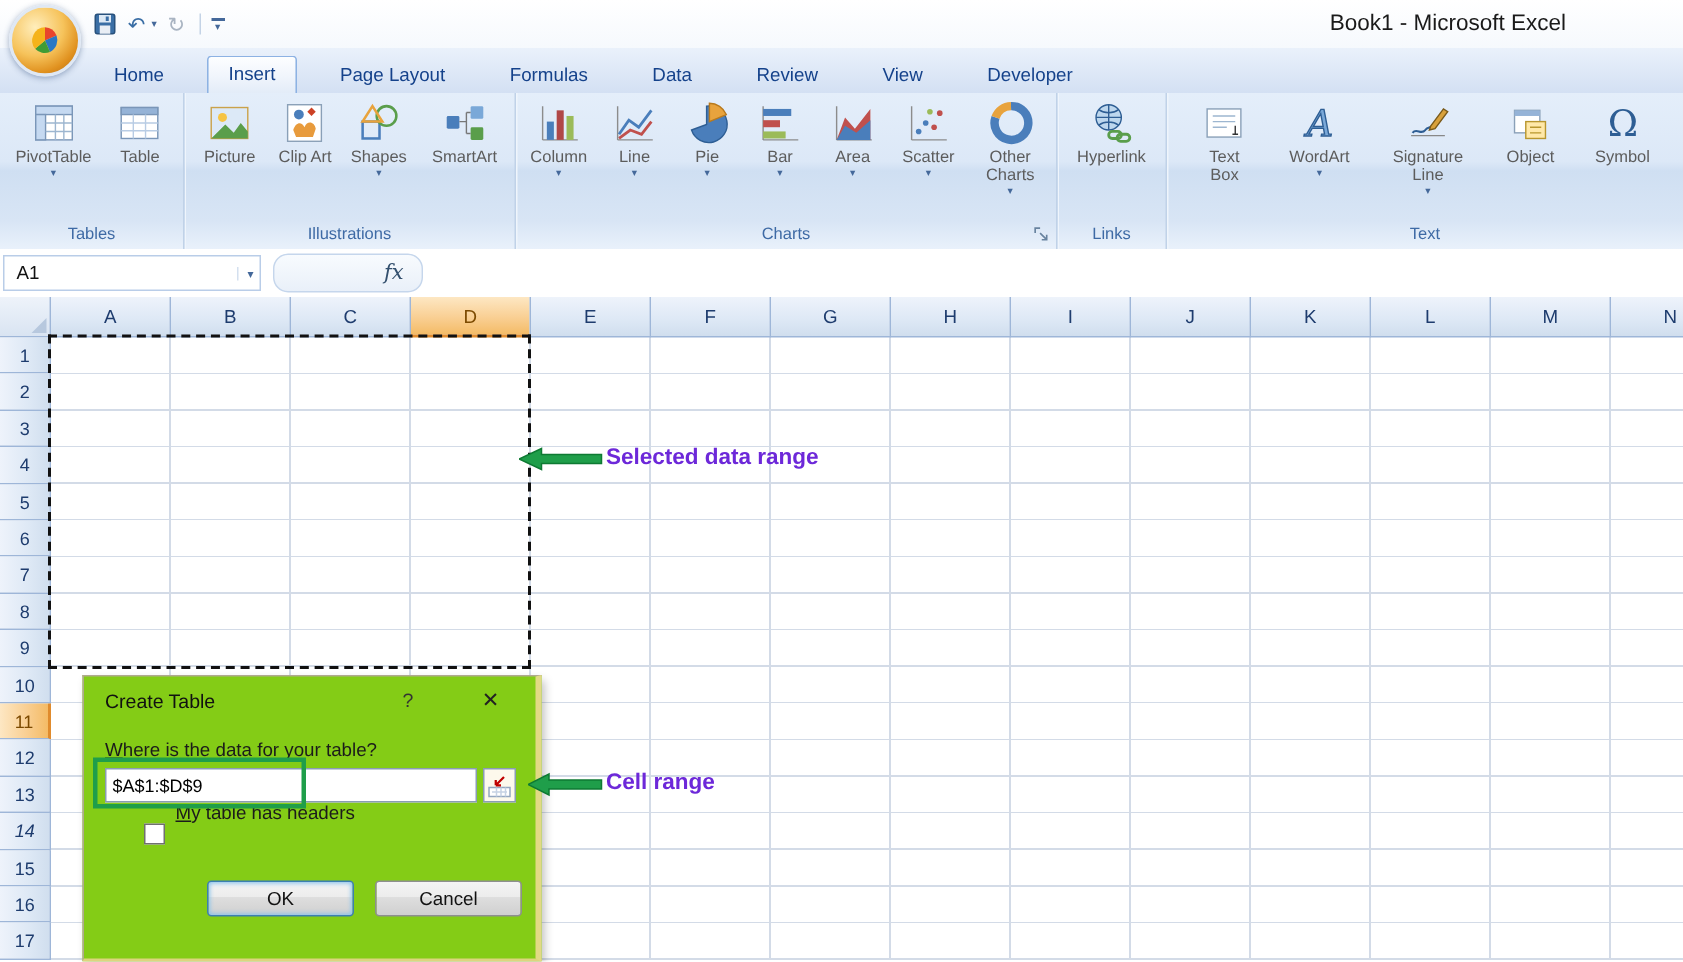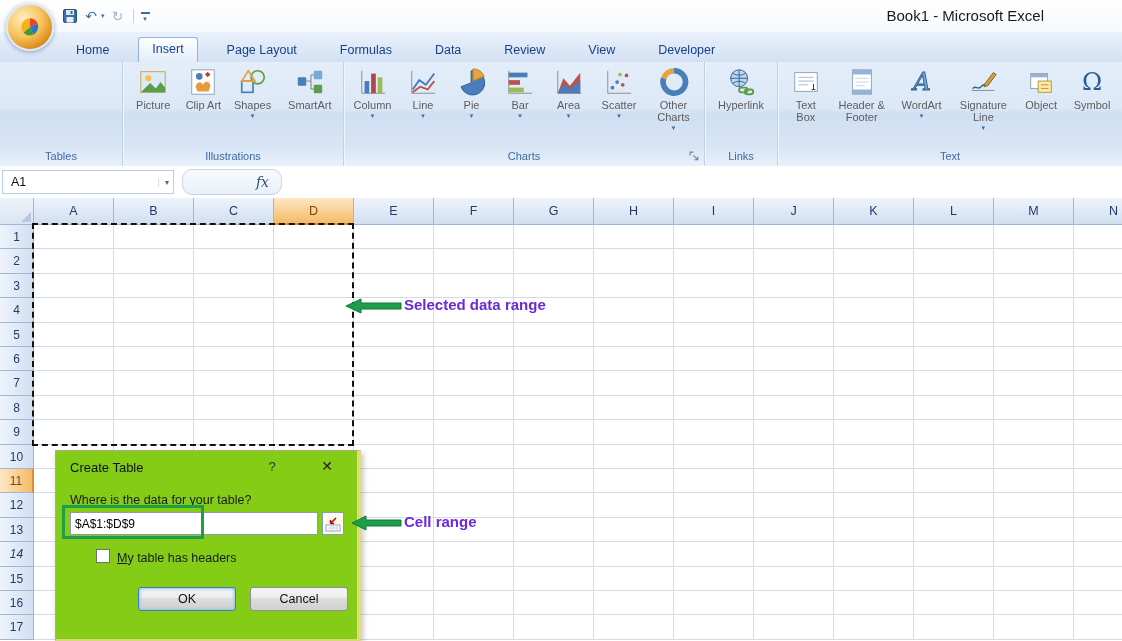--- a/index.html
+++ b/index.html
@@ -75,21 +75,21 @@
   .dlg-title{position:absolute;left:14px;top:9px;font-size:13px;color:#111;}
   .dlg-help{position:absolute;left:207px;top:8px;width:18px;text-align:center;font-size:13px;color:#333;cursor:default;}
   .dlg-close{position:absolute;left:260px;top:7px;width:22px;text-align:center;font-size:14px;color:#222;cursor:default;}
   .dlg-prompt{position:absolute;left:14px;top:42px;display:inline-block;}
   .dlg-prompt::first-letter{text-decoration:underline;}
   .dlg-input{position:absolute;left:14px;top:61px;width:248px;height:23px;border:1px solid #8a9cb5;background:#fff;
     font-size:12px;font-family:"Liberation Sans",sans-serif;padding:0 4px;box-sizing:border-box;}
   .dlg-rangebtn{position:absolute;left:266px;top:61px;width:22px;height:23px;border:1px solid #8a9cb5;background:#fdf9ec;
     display:flex;align-items:center;justify-content:center;box-sizing:border-box;}
   .dlg-check{position:absolute;left:40px;top:98px;width:14px;height:14px;border:1px solid #707070;background:#fff;box-sizing:border-box;}
-  .dlg-checklabel{position:absolute;left:61px;top:100px;display:inline-block;text-align:right;}
+  .dlg-checklabel{position:absolute;left:61px;top:84px;display:inline-block;text-align:right;}
   .dlg-checklabel::first-letter{text-decoration:underline;}
   .dlg-btn{position:absolute;top:136px;width:98px;height:24px;line-height:22px;text-align:center;font-size:12.5px;color:#111;
     background:linear-gradient(#f4f4f4,#ececec 45%,#dedede 46%,#d0d0d0);border-radius:3px;box-sizing:border-box;cursor:default;}
   .dlg-ok{left:82px;border:1px solid #3c7fb1;box-shadow:inset 0 0 3px 1px #8cc4ec;}
   .dlg-cancel{left:194px;border:1px solid #8e8f8f;}
 
   
   .anno{position:absolute;z-index:20;}
   .anno-label{font-size:15px;font-weight:bold;color:#6d28d9;white-space:nowrap;}
   .green-box{position:absolute;left:62px;top:505px;width:142px;height:34px;border:3px solid #1f9e4a;box-sizing:border-box;z-index:15;}
@@ -143,20 +143,44 @@
         <div class="tab">Data</div>
         <div class="tab">Review</div>
         <div class="tab">View</div>
         <div class="tab">Developer</div>
       </div>
   </div>
 
   <div class="ribbon">
     <div style="display:flex;width:100%;">
         <div class="rgroup" style="width: 122px;">
+          <div class="rbtns">
+            <div class="rbtn" style="width: 58px;">
+              <div class="ricon">
+                <svg viewBox="0 0 32 32">
+                  <rect x="3" y="4" width="26" height="24" fill="#fff" stroke="#7a96b8"></rect>
+                  <rect x="3" y="4" width="26" height="6" fill="#c5d9f1" stroke="#7a96b8"></rect>
+                  <rect x="3" y="10" width="7" height="18" fill="#c5d9f1" stroke="#7a96b8"></rect>
+                  <path d="M10 16h19M10 22h19M17 10v18M23 10v18" stroke="#9db6d0" fill="none"></path>
+                </svg>
+              </div>
+              <div class="rlabel">PivotTable</div>
+              <div class="rarrow">▾</div>
+            </div>
+            <div class="rbtn" style="width: 44px;">
+              <div class="ricon">
+                <svg viewBox="0 0 32 32">
+                  <rect x="3" y="5" width="26" height="22" fill="#fff" stroke="#7a96b8"></rect>
+                  <rect x="3" y="5" width="26" height="5" fill="#95b3d7" stroke="#7a96b8"></rect>
+                  <path d="M3 16h26M3 21.5h26M11.6 10v17M20.3 10v17" stroke="#b8cce4" fill="none"></path>
+                </svg>
+              </div>
+              <div class="rlabel">Table</div>
+            </div>
+          </div>
           <div class="rgl"><span>Tables</span></div>
         </div>
         <div class="rgroup" style="width: 220px;">
           <div class="rbtns">
             <div class="rbtn" style="width: 50px;">
               <div class="ricon">
                 <svg viewBox="0 0 32 32">
                   <rect x="3" y="5" width="26" height="22" fill="#dce9f7" stroke="#caa24a"></rect>
                   <circle cx="11" cy="12" r="3.2" fill="#f6c444"></circle>
                   <path d="M3 27 L13 17 L19 23 L24 16 L29 22 L29 27 Z" fill="#5a9e4b"></path>
@@ -308,31 +332,20 @@
           <div class="rbtns">
             <div class="rbtn" style="width: 42px; align-items: center;">
               <div class="ricon">
                 <svg viewBox="0 0 32 32">
                   <rect x="4" y="6" width="24" height="20" fill="#fff" stroke="#8aa0b8"></rect>
                   <path d="M8 11 h16 M8 15 h16 M8 19 h10" stroke="#9db6d0" fill="none"></path>
                   <path d="M24 18 v6 M22 24 h4" stroke="#333" fill="none"></path>
                 </svg>
               </div>
               <div class="rlabel">Text Box</div>
-            </div>
-            <div class="rbtn" style="width: 56px;">
-              <div class="ricon">
-                <svg viewBox="0 0 32 32">
-                  <rect x="6" y="3" width="20" height="26" fill="#fff" stroke="#8aa0b8"></rect>
-                  <rect x="6" y="3" width="20" height="5" fill="#95b3d7"></rect>
-                  <rect x="6" y="24" width="20" height="5" fill="#95b3d7"></rect>
-                  <path d="M9 12 h14 M9 16 h14 M9 20 h10" stroke="#c6d2e4" fill="none"></path>
-                </svg>
-              </div>
-              <div class="rlabel">Header &amp; Footer</div>
             </div>
             <div class="rbtn" style="width: 50px;">
               <div class="ricon">
                 <svg viewBox="0 0 32 32">
                   <text x="16" y="25" text-anchor="middle" font-size="26" font-family="DejaVu Serif, serif" font-style="italic" fill="#7aa8d8" stroke="#2e5e94" stroke-width="1">A</text>
                 </svg>
               </div>
               <div class="rlabel">WordArt</div>
               <div class="rarrow">▾</div>
             </div>

